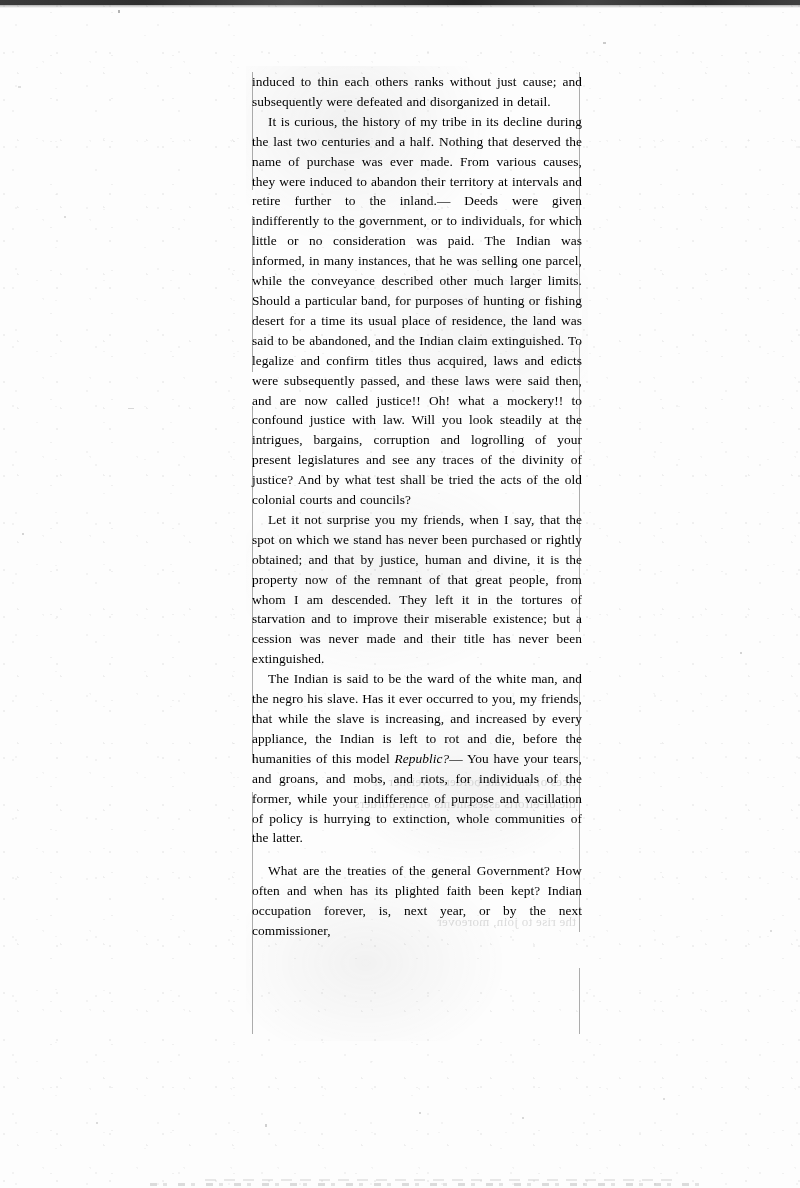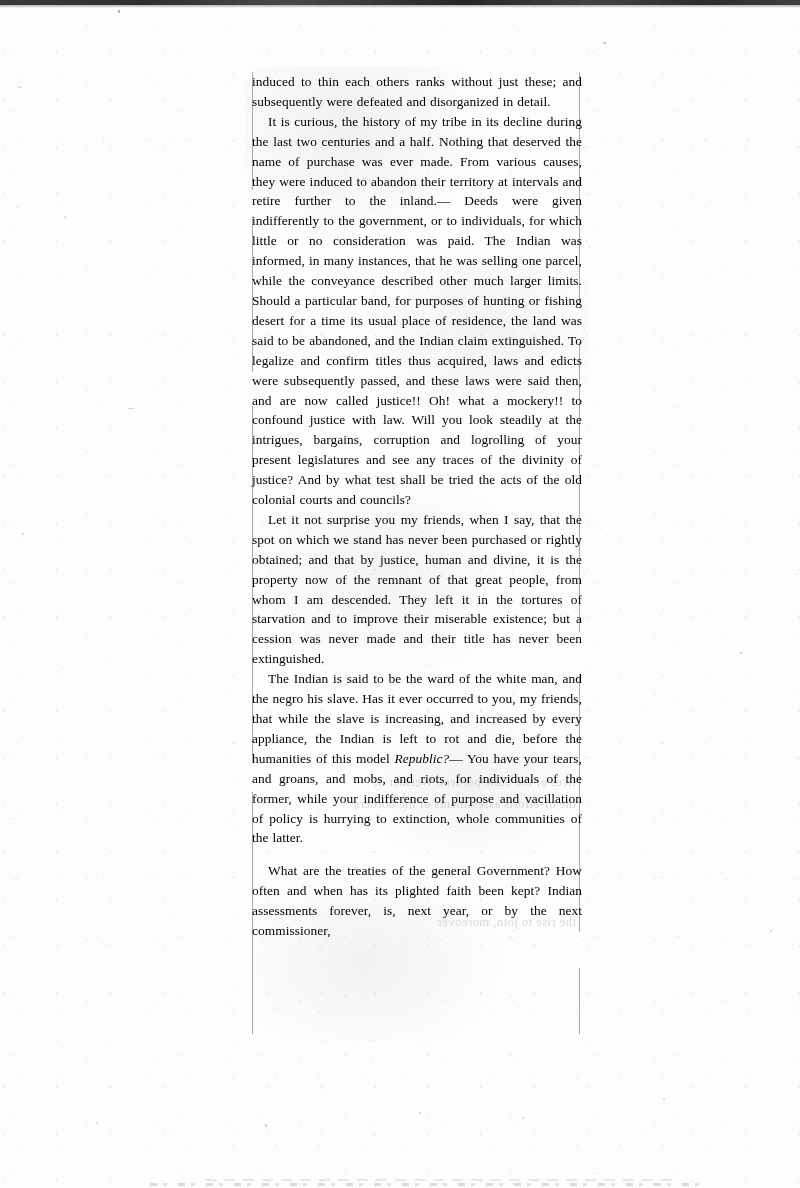--- a/index.html
+++ b/index.html
@@ -196,26 +196,26 @@
     <div class="rule-gap" style="left:327px;top:230px;height:40px;"></div>
     <div class="rule-gap" style="left:327px;top:560px;height:44px;"></div>
     <div class="rule-gap" style="left:327px;top:860px;height:36px;"></div>
 
     <div class="ghost" style="top:700px;">tices of the State borders. Weisner of</div>
     <div class="ghost" style="top:722px;">the of-efforts assessments of the borders</div>
     <div class="ghost" style="top:840px;">the rise to join, moreover</div>
 
     <div class="column-text">
 
-      <p class="no-indent">induced to thin each others ranks without just these; and subsequently were defeated and disorganized in detail.</p>
+      <p class="no-indent">induced to thin each others ranks without just cause; and subsequently were defeated and disorganized in detail.</p>
 
       <p>It is curious, the history of my tribe in its decline during the last two centuries and a half. Nothing that deserved the name of purchase was ever made. From various causes, they were induced to abandon their territory at intervals and retire further to the inland.— Deeds were given indifferently to the government, or to individuals, for which little or no consideration was paid. The Indian was informed, in many instances, that he was selling one parcel, while the conveyance described other much larger limits. Should a particular band, for purposes of hunting or fishing desert for a time its usual place of residence, the land was said to be abandoned, and the Indian claim extinguished. To legalize and confirm titles thus acquired, laws and edicts were subsequently passed, and these laws were said then, and are now called justice!! Oh! what a mockery!! to confound justice with law. Will you look steadily at the intrigues, bargains, corruption and logrolling of your present legislatures and see any traces of the divinity of justice? And by what test shall be tried the acts of the old colonial courts and councils?</p>
 
       <p>Let it not surprise you my friends, when I say, that the spot on which we stand has never been purchased or rightly obtained; and that by justice, human and divine, it is the property now of the remnant of that great people, from whom I am descended. They left it in the tortures of starvation and to improve their miserable existence; but a cession was never made and their title has never been extinguished.</p>
 
       <p><span>The Indian is said to be the ward of the white man, and the negro his slave. Has it ever occurred to you, my friends, that while the slave is increasing, and increased by every appliance, the Indian is left to rot and die, before the humanities of this model </span><em>Republic?</em><span>— You have your tears, and groans, and mobs, and riots, for individuals of the former, while your indifference of purpose and vacillation of policy is hurrying to extinction, whole communities of the latter.</span></p>
 
-      <p class="after-break">What are the treaties of the general Government? How often and when has its plighted faith been kept? Indian assessments forever, is, next year, or by the next commissioner,</p>
+      <p class="after-break">What are the treaties of the general Government? How often and when has its plighted faith been kept? Indian occupation forever, is, next year, or by the next commissioner,</p>
 
     </div>
   </div>
 
 </div>
 
 </body></html>

